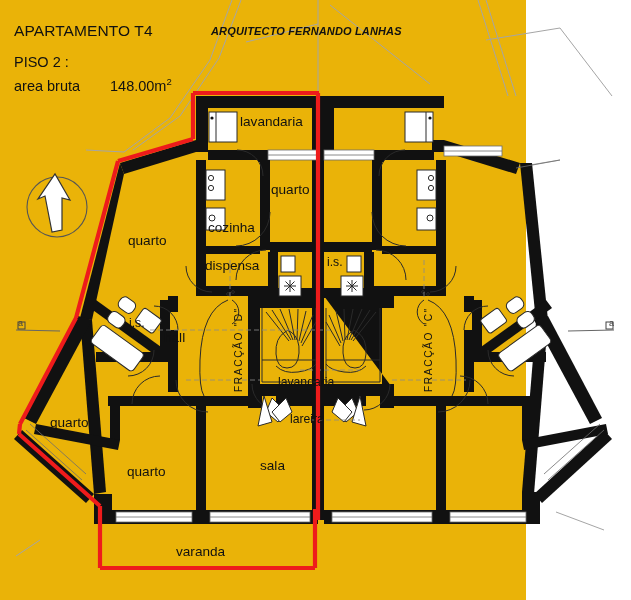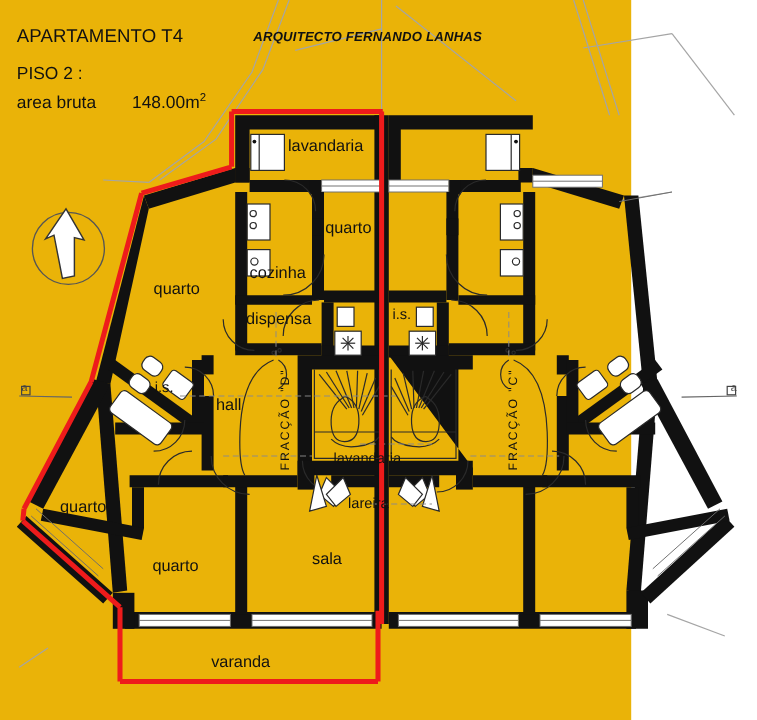--- a/index.html
+++ b/index.html
@@ -25,21 +25,21 @@
   
   .room{position:absolute;font-size:13.6px;color:#111;white-space:nowrap;}
   .room.sm{font-size:12.2px;margin-left:28px;}
   #r-lavandaria{left:240px;top:114px;}
   #r-quarto1{left:271px;top:182px;}
   #r-cozinha{left:208px;top:220px;}
   #r-dispensa{left:205px;top:258px;}
   #r-is1{left:299px;top:255px;}
   #r-quarto2{left:128px;top:233px;}
   #r-is2{left:101px;top:316px;}
-  #r-hall{left:180px;top:330px;}
+  #r-hall{left:164px;top:330px;}
   #r-mezz{left:250px;top:375px;}
   #r-lareira{left:262px;top:412px;}
   #r-quarto3{left:50px;top:415px;}
   #r-quarto4{left:127px;top:464px;}
   #r-sala{left:240px;top:458px;margin-left:20px;}
   #r-varanda{left:176px;top:544px;}
 
   
   .frac{position:absolute;font-size:10.2px;letter-spacing:1.6px;
         transform-origin:0 0;white-space:nowrap;}

